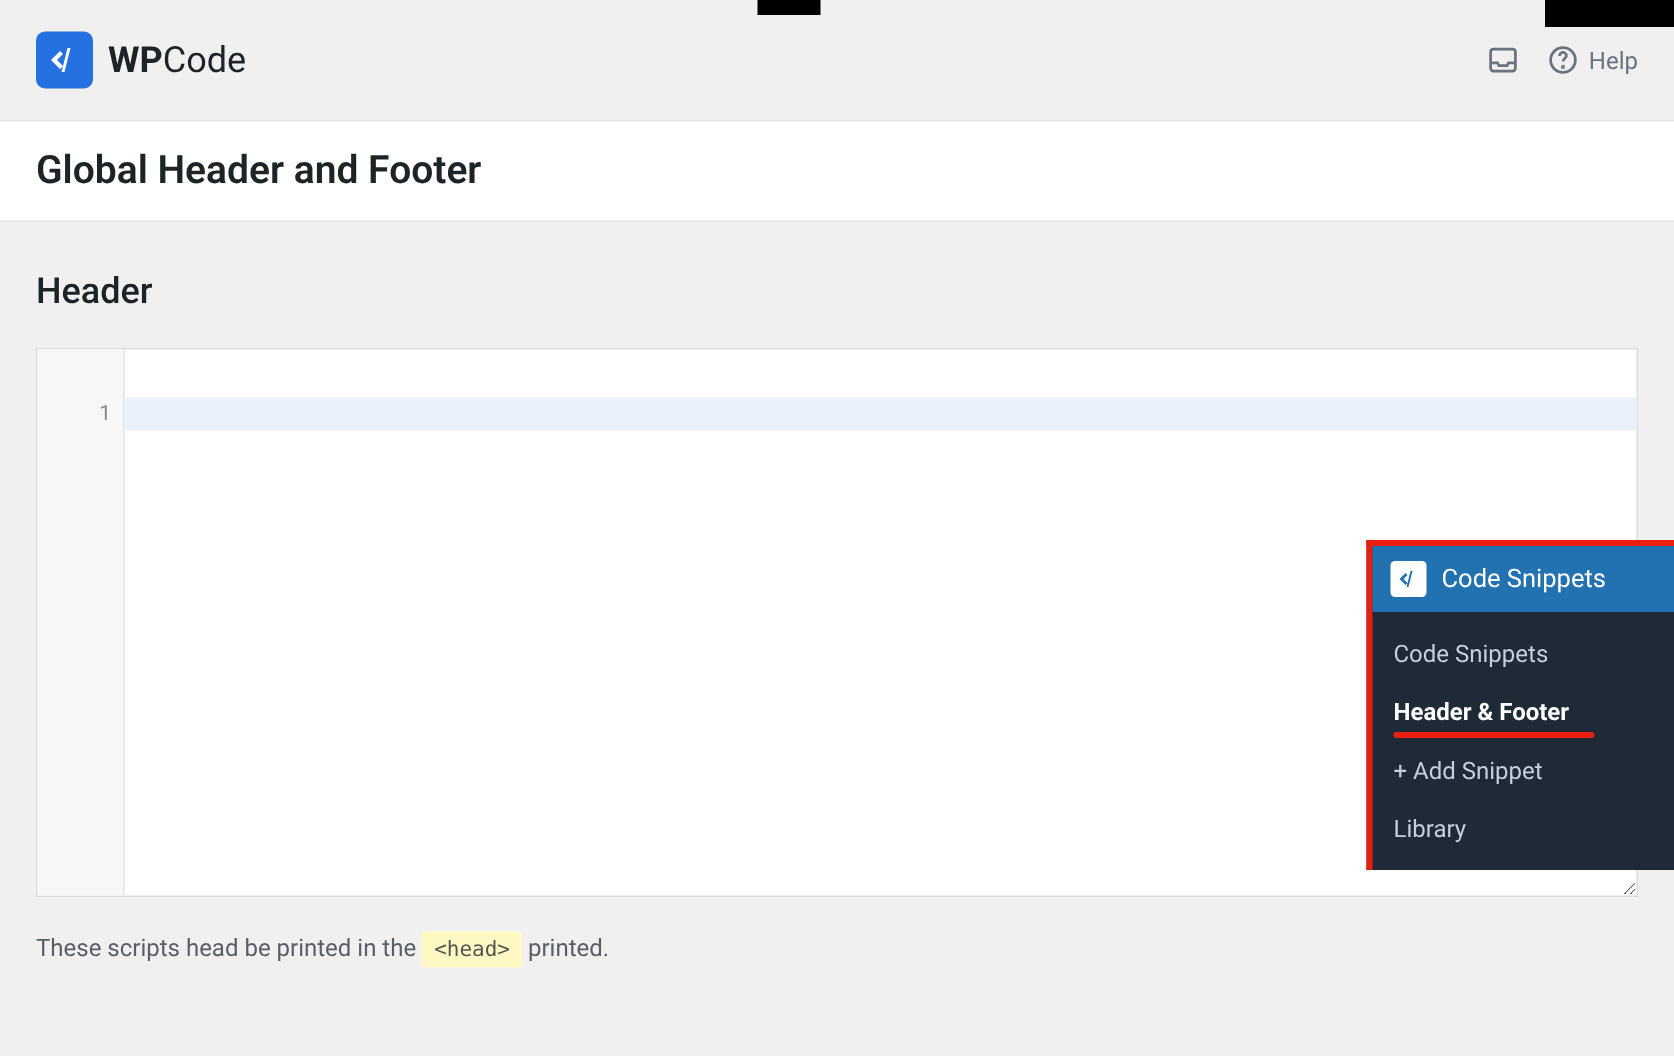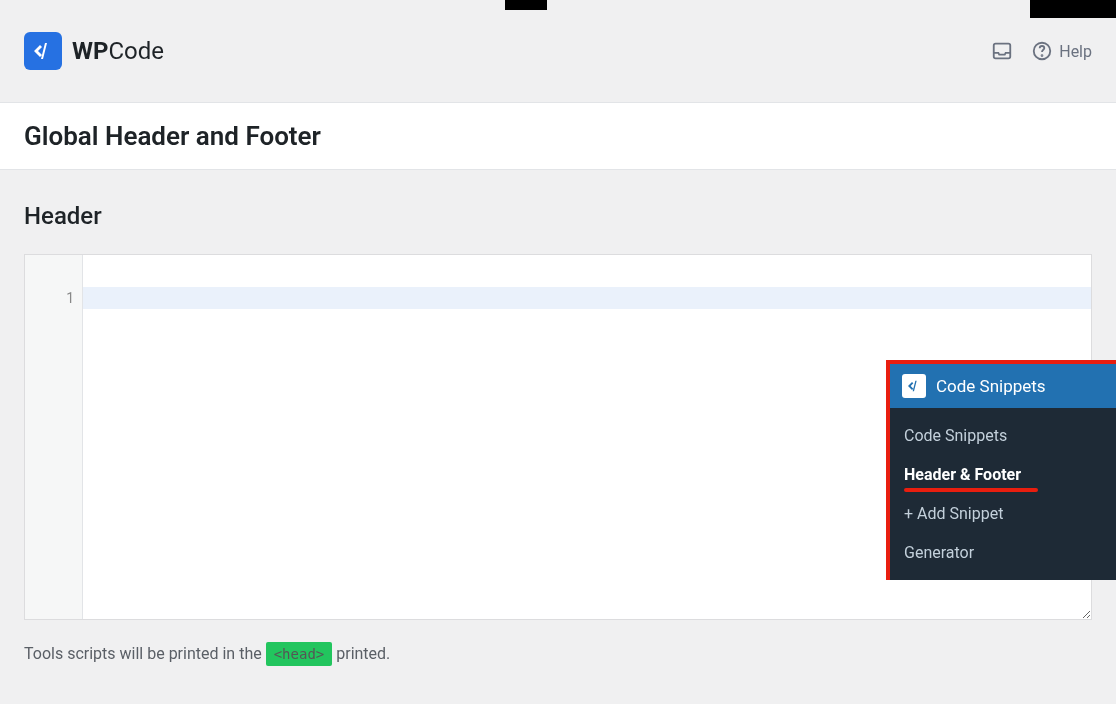--- a/index.html
+++ b/index.html
@@ -1,18 +1,18 @@
 <!DOCTYPE html>
 <html><head>
 <meta charset="utf-8">
 <style>
 * { margin: 0; padding: 0; box-sizing: border-box; }
 body { font-family: -apple-system, BlinkMacSystemFont, "Segoe UI", Roboto, sans-serif; background: #f0f0f1; width: 1116px; height: 704px; position: relative; overflow: hidden; }
 
-.top-bar { height: 102px; background: #f0f0f1; display: flex; align-items: center; justify-content: space-between; padding: 0 24px; }
+.top-bar { height: 80px; background: #f0f0f1; display: flex; align-items: center; justify-content: space-between; padding: 0 24px; }
 .logo-wrap { display: flex; align-items: center; gap: 10px; }
 .logo-icon { width: 38px; height: 38px; background: #2671e2; border-radius: 6px; display: flex; align-items: center; justify-content: center; }
 .logo-icon svg { width: 24px; height: 24px; fill: white; }
 .logo-text { font-size: 24px; font-weight: 400; color: #1e2327; }
 .logo-text .bold { font-weight: 700; }
 .top-actions { display: flex; align-items: center; gap: 18px; }
 .icon-btn { display: flex; align-items: center; gap: 6px; color: #6b7280; cursor: pointer; }
 .icon-btn svg { width: 22px; height: 22px; }
 .help-text { font-size: 16px; }
 
@@ -27,23 +27,23 @@
 .section-title { font-size: 24px; font-weight: 500; color: #1e2327; margin-bottom: 24px; }
 
 .editor { border: 1px solid #dcdcde; background: #fff; display: flex; height: 366px; }
 .gutter { width: 58px; background: #f6f7f7; border-right: 1px solid #e2e4e7; padding-top: 32px; }
 .gutter-line { text-align: right; padding-right: 8px; color: #888; font-size: 14px; height: 22px; line-height: 22px; }
 .code-area { flex: 1; position: relative; }
 .code-line-active { position: absolute; top: 32px; left: 0; right: 0; height: 22px; background: #eaf1fb; }
 .code-input { width: 100%; height: 100%; border: none; outline: none; background: transparent; font-family: monospace; padding: 32px 8px; position: relative; font-size: 14px; }
 
 .footer-text { margin-top: 24px; font-size: 16px; color: #5a5f66; }
-.footer-text code { background: #22c55e; padding: 4px 8px; border-radius: 2px; font-family: monospace; font-size: 14px; color: #555; }
+.footer-text code { background: #fef9c3; padding: 4px 8px; border-radius: 2px; font-family: monospace; font-size: 14px; color: #555; }
 
-.sidebar-popup { position: absolute; right: 0; top: 360px; width: 230px; background: #1e2a36; border: 4px solid #e91e0f; border-right: none; border-bottom: none; }
+.sidebar-popup { position: absolute; right: 0; top: 360px; width: 205px; background: #1e2a36; border: 4px solid #e91e0f; border-right: none; border-bottom: none; }
 .sidebar-header { background: #2271b1; display: flex; align-items: center; gap: 10px; padding: 10px 12px; }
 .sidebar-header-icon { width: 24px; height: 24px; background: #fff; border-radius: 3px; display: flex; align-items: center; justify-content: center; }
 .sidebar-header-icon svg { width: 16px; height: 16px; fill: #2271b1; }
 .sidebar-header-text { color: #fff; font-size: 17px; font-weight: 400; }
 .sidebar-items { padding: 8px 0; }
 .sidebar-item { padding: 10px 14px; color: #c3d0db; font-size: 16px; cursor: pointer; position: relative; }
 .sidebar-item.active { color: #fff; font-weight: 700; }
 .underline { position: absolute; left: 14px; bottom: 2px; width: 134px; height: 4px; background: #e91e0f; border-radius: 2px; }
 </style>
 </head>
@@ -88,32 +88,32 @@
   <div class="editor">
     <div class="gutter">
       <div class="gutter-line">1</div>
     </div>
     <div class="code-area">
       <div class="code-line-active"></div>
       <textarea class="code-input" value="" style=""></textarea>
     </div>
   </div>
   <p class="footer-text">
-    <span>Tools scripts will be printed in the </span><code>&lt;head&gt;</code><span> printed.</span>
+    <span>These scripts head be printed in the </span><code>&lt;head&gt;</code><span> printed.</span>
   </p>
 </div>
 
 <div class="sidebar-popup">
   <div class="sidebar-header">
     <div class="sidebar-header-icon">
       <svg viewBox="0 0 24 24">
           <path d="M9 6l-6 6 6 6 2-2-4-4 4-4zM14 4l-4 16h2l4-16z"></path>
         </svg>
     </div>
     <span class="sidebar-header-text">Code Snippets</span>
   </div>
   <div class="sidebar-items">
     <div class="sidebar-item"><span>Code Snippets</span></div>
     <div class="sidebar-item active"><span>Header &amp; Footer</span><div class="underline"></div></div>
     <div class="sidebar-item"><span>+ Add Snippet</span></div>
-    <div class="sidebar-item"><span>Generator</span></div>
+    <div class="sidebar-item"><span>Library</span></div>
   </div>
 </div>
 
 </body></html>

